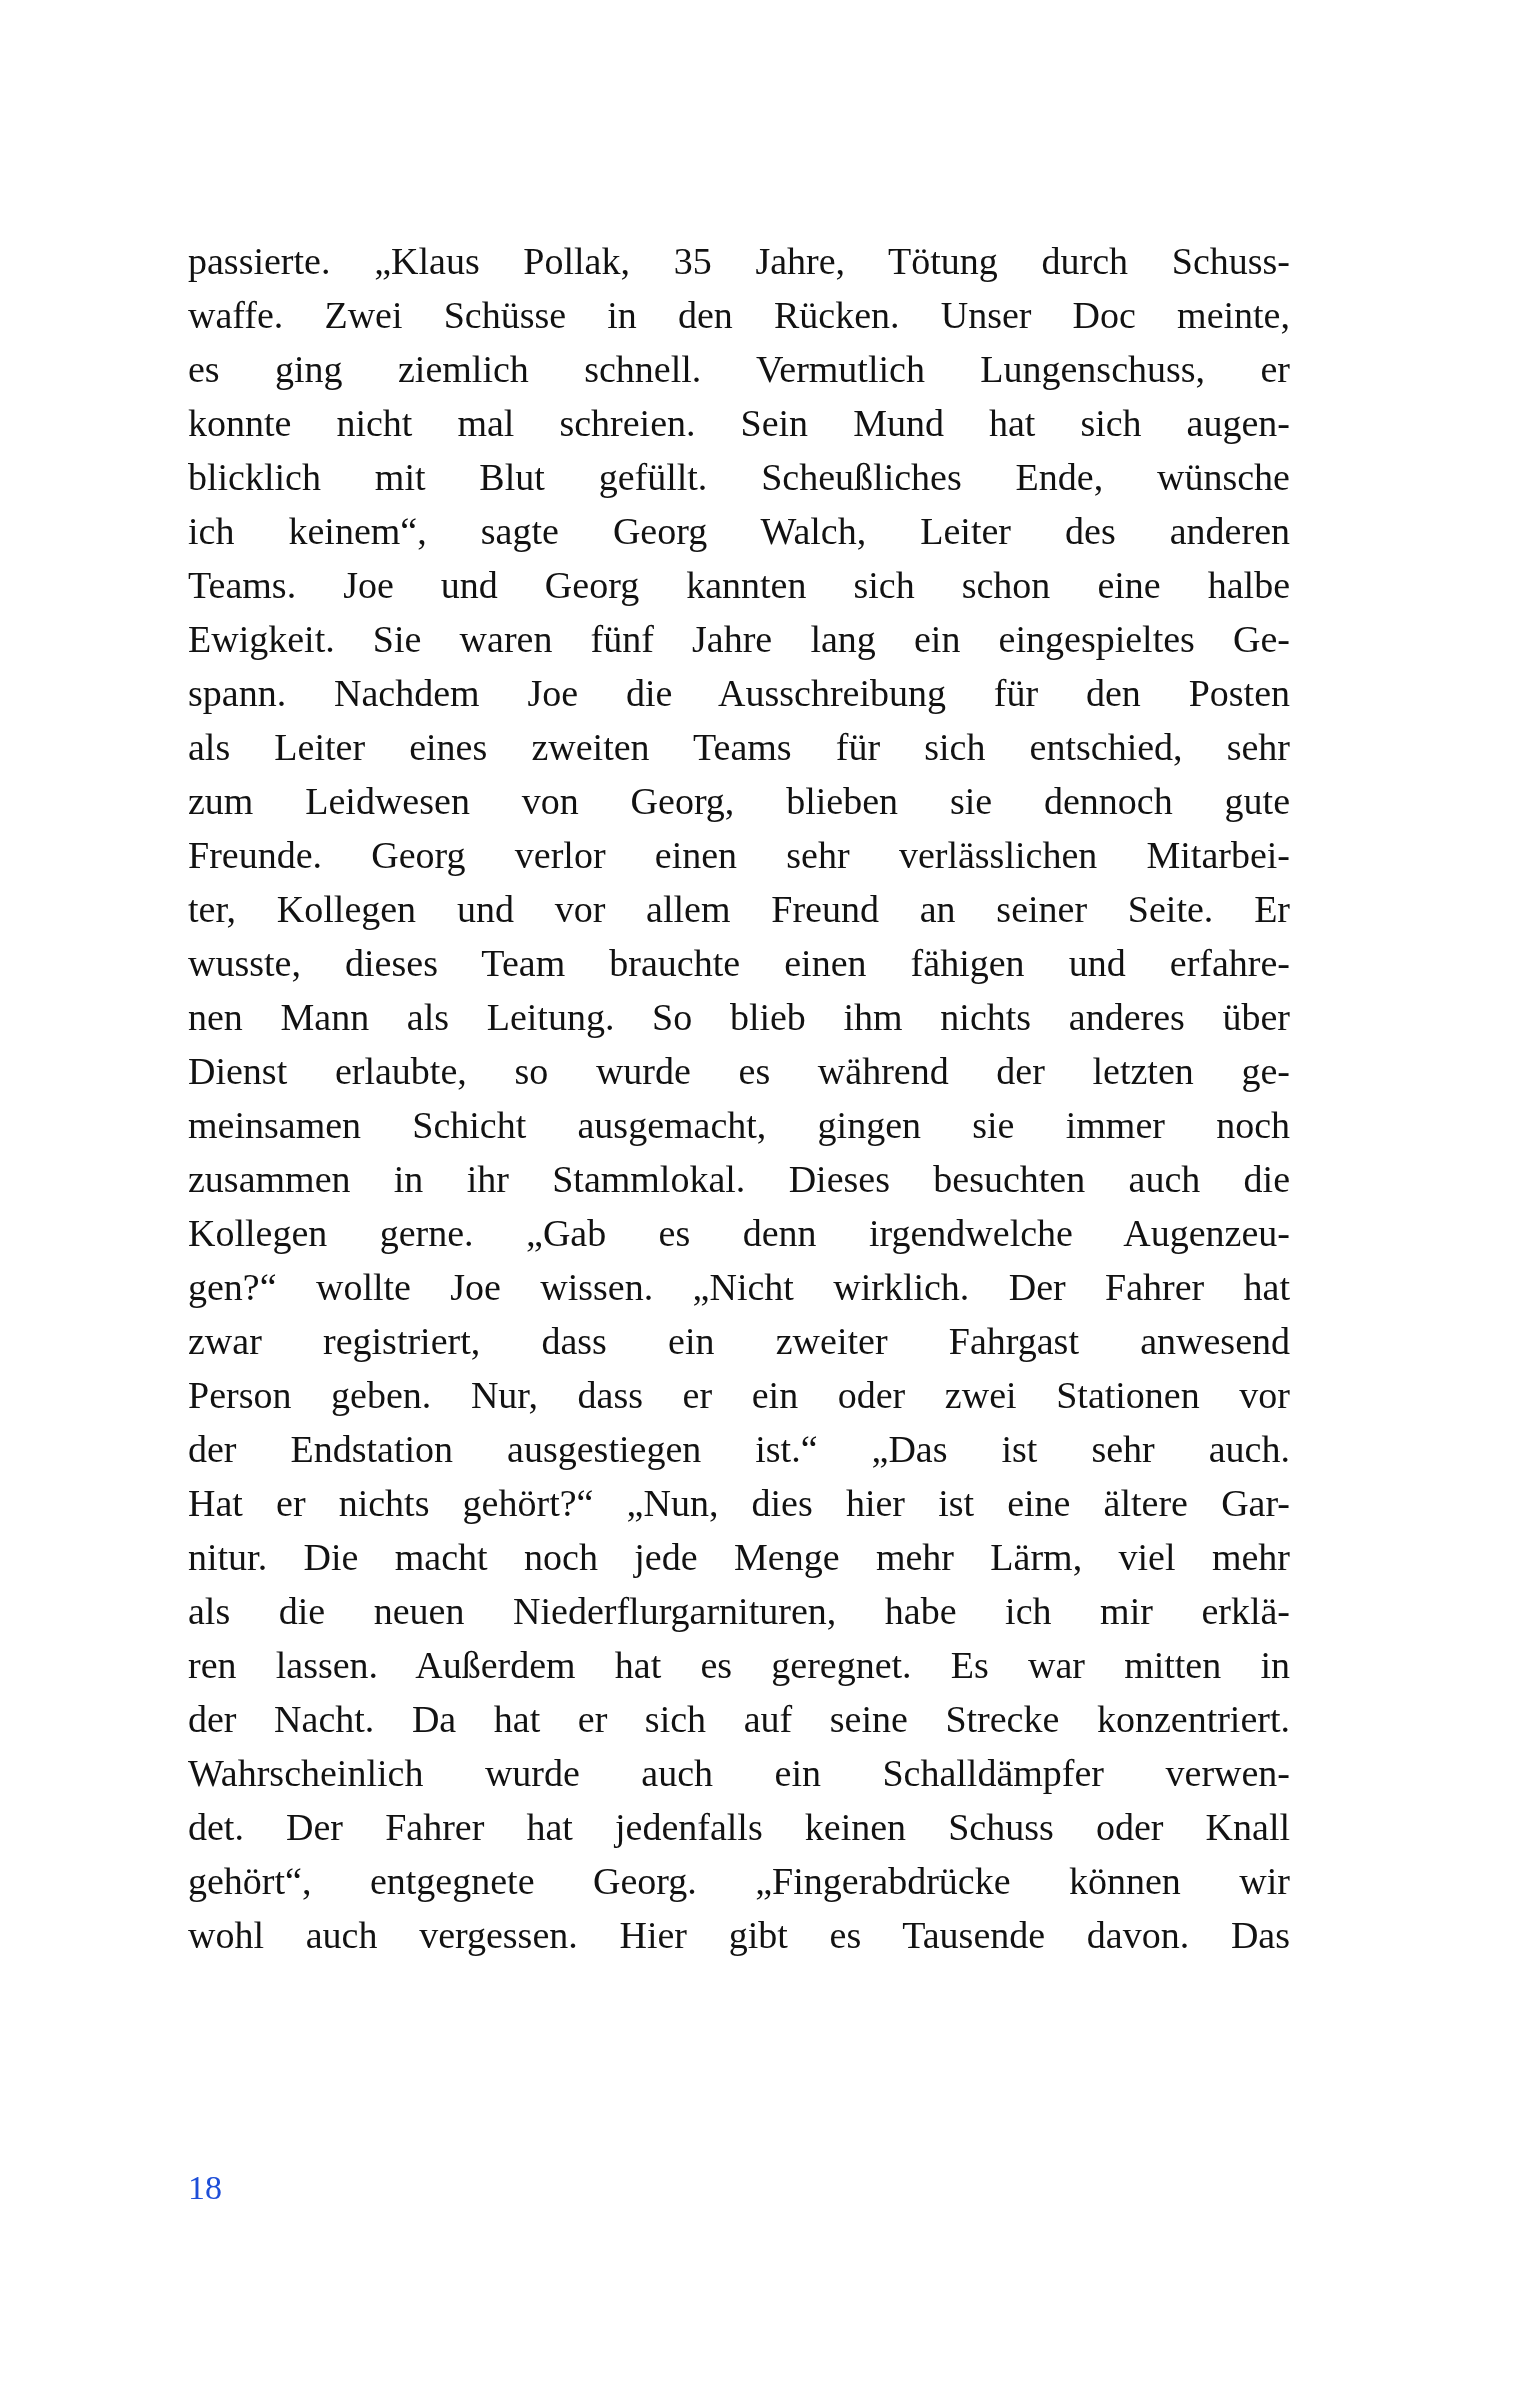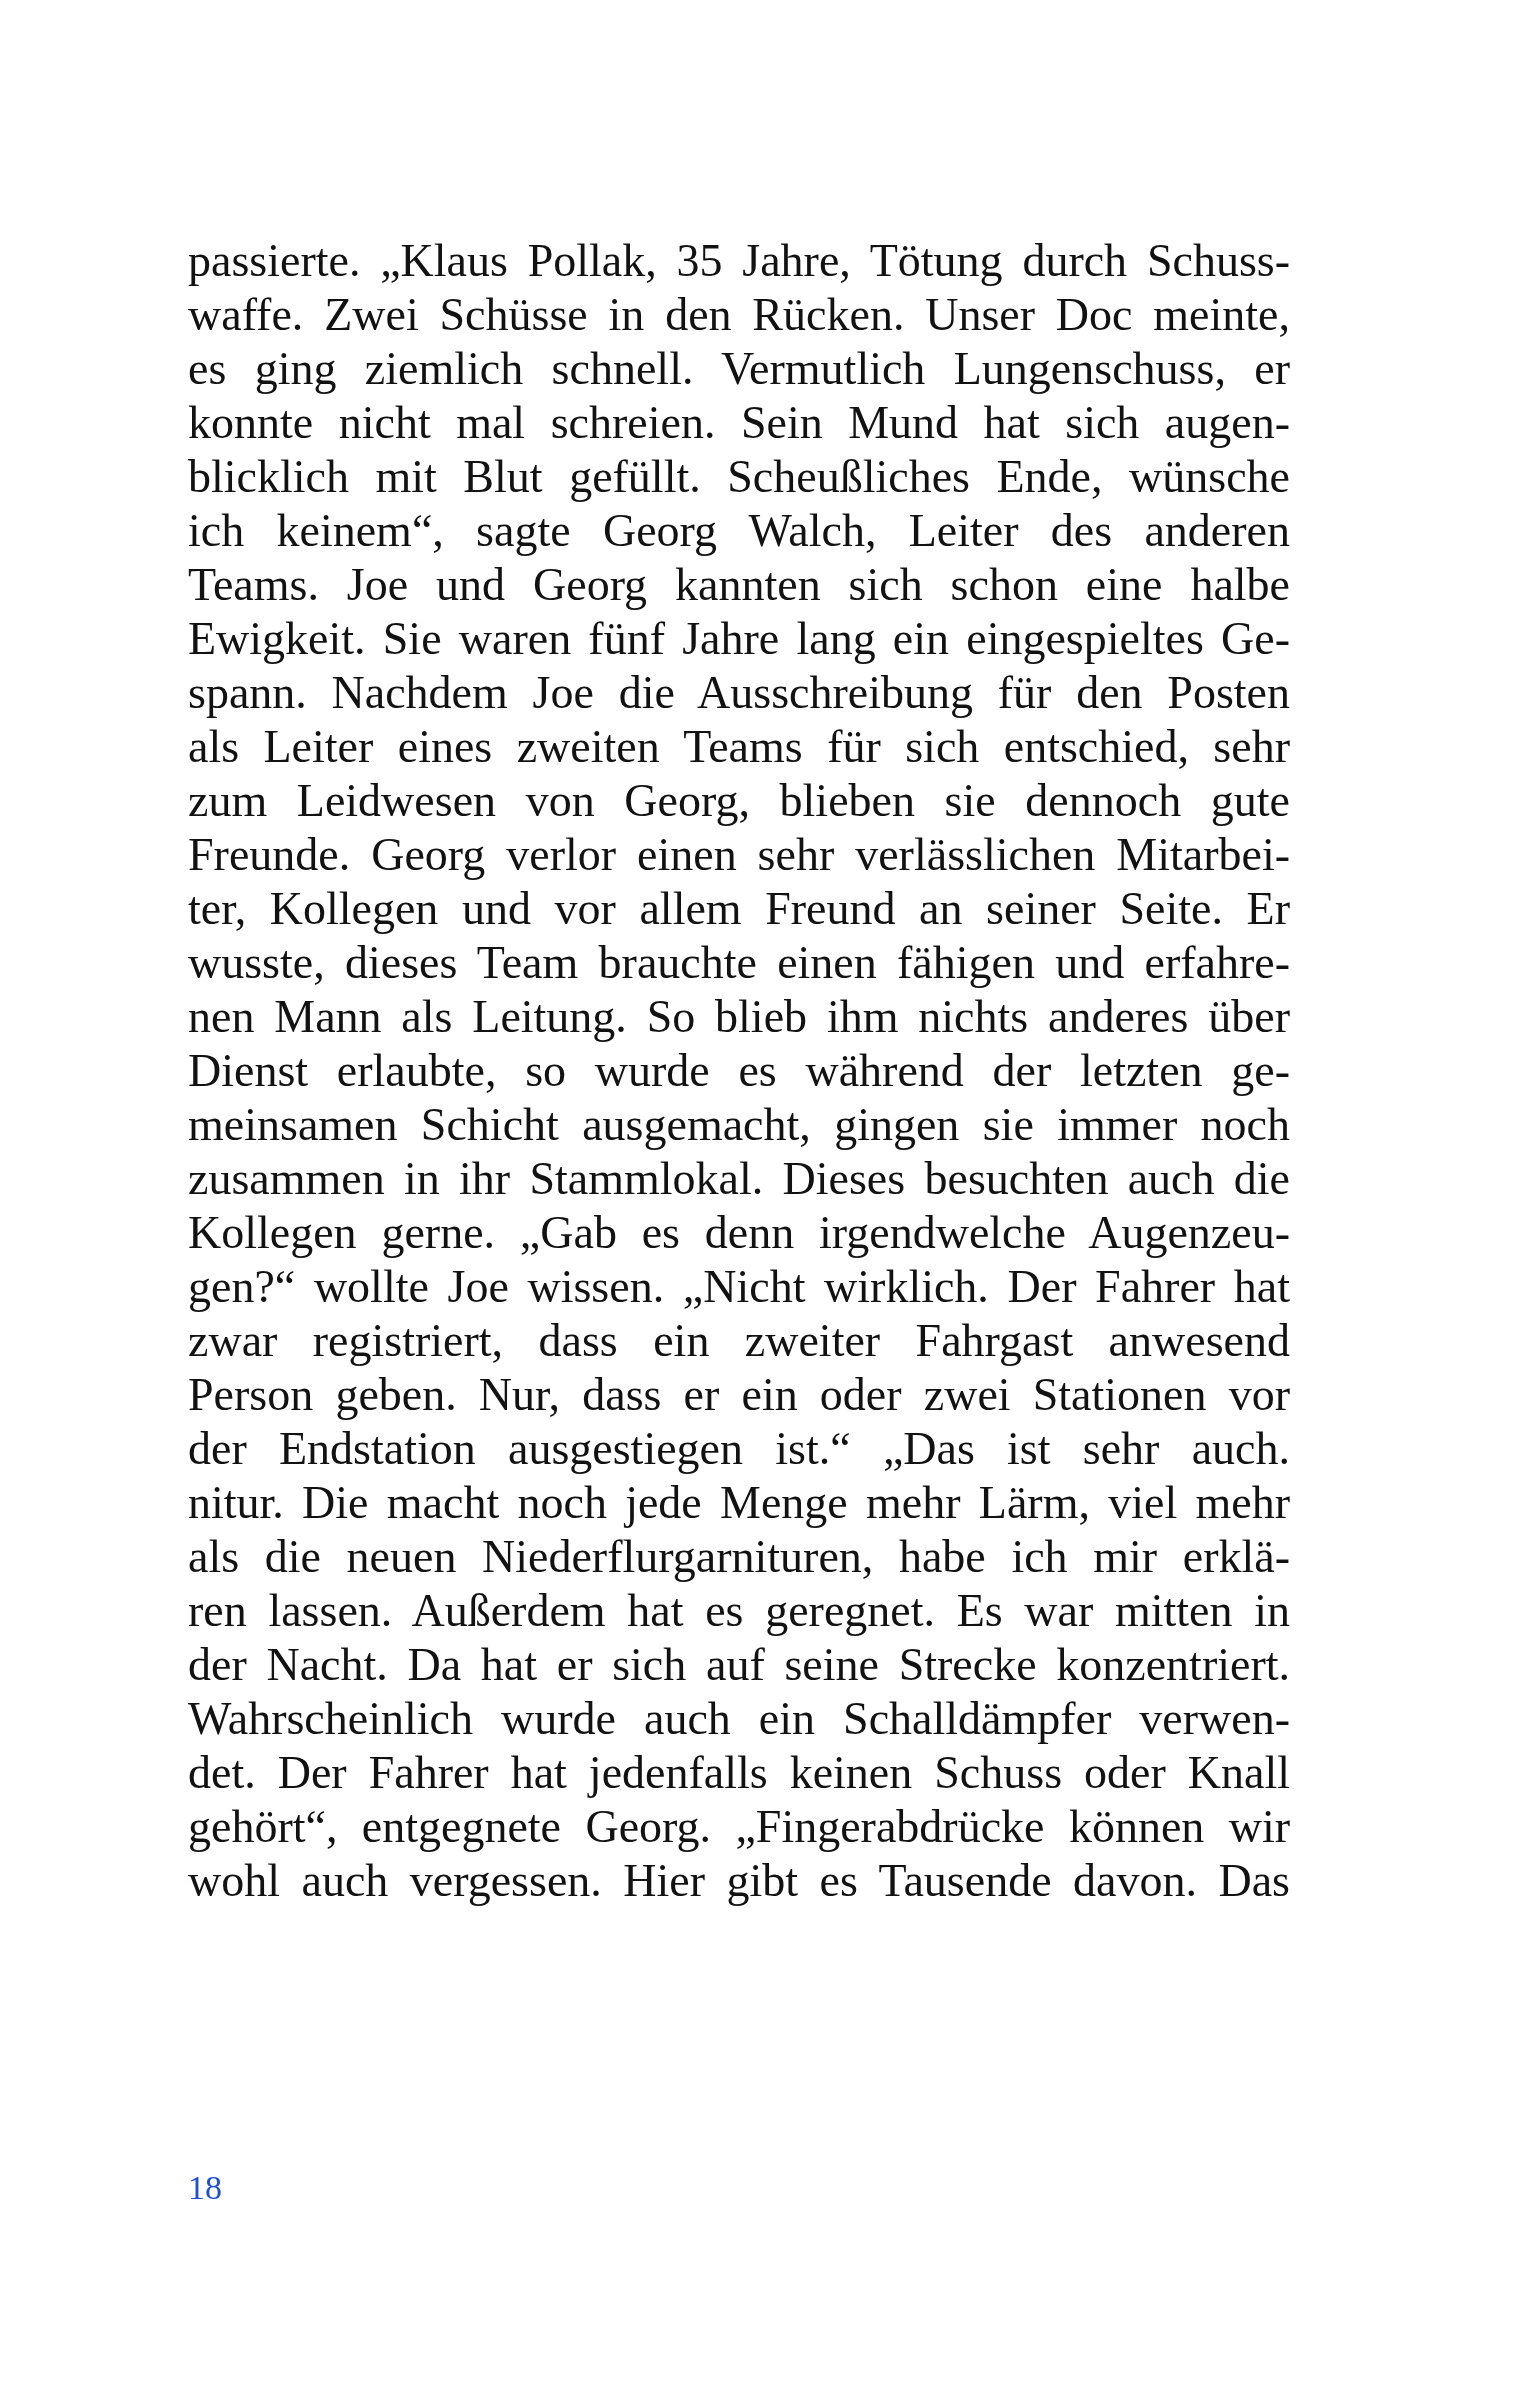--- a/index.html
+++ b/index.html
@@ -17,21 +17,21 @@
     background: #ffffff;
     overflow: hidden;
   }
   .text-block {
     position: absolute;
     left: 188px;
     top: 234px;
     width: 1102px;
   }
   .line {
-    font-size: 46px;
+    font-size: 38px;
     line-height: 54px;
     text-align: justify;
     text-align-last: justify;
     -moz-text-align-last: justify;
     white-space: normal;
     word-spacing: normal;
     color: #121212;
   }
   .page-number {
     position: absolute;
@@ -63,20 +63,21 @@
       <div class="line">wusste, dieses Team brauchte einen fähigen und erfahre-</div>
       <div class="line">nen Mann als Leitung. So blieb ihm nichts anderes über</div>
       <div class="line">Dienst erlaubte, so wurde es während der letzten ge-</div>
       <div class="line">meinsamen Schicht ausgemacht, gingen sie immer noch</div>
       <div class="line">zusammen in ihr Stammlokal. Dieses besuchten auch die</div>
       <div class="line">Kollegen gerne. „Gab es denn irgendwelche Augenzeu-</div>
       <div class="line">gen?“ wollte Joe wissen. „Nicht wirklich. Der Fahrer hat</div>
       <div class="line">zwar registriert, dass ein zweiter Fahrgast anwesend</div>
       <div class="line">Person geben. Nur, dass er ein oder zwei Stationen vor</div>
       <div class="line">der Endstation ausgestiegen ist.“ „Das ist sehr auch.</div>
+      <div class="line">Hat er nichts gehört?“ „Nun, dies hier ist eine ältere Gar-</div>
       <div class="line">nitur. Die macht noch jede Menge mehr Lärm, viel mehr</div>
       <div class="line">als die neuen Niederflurgarnituren, habe ich mir erklä-</div>
       <div class="line">ren lassen. Außerdem hat es geregnet. Es war mitten in</div>
       <div class="line">der Nacht. Da hat er sich auf seine Strecke konzentriert.</div>
       <div class="line">Wahrscheinlich wurde auch ein Schalldämpfer verwen-</div>
       <div class="line">det. Der Fahrer hat jedenfalls keinen Schuss oder Knall</div>
       <div class="line">gehört“, entgegnete Georg. „Fingerabdrücke können wir</div>
       <div class="line">wohl auch vergessen. Hier gibt es Tausende davon. Das</div>
     </div>
   <div class="page-number">18</div>

